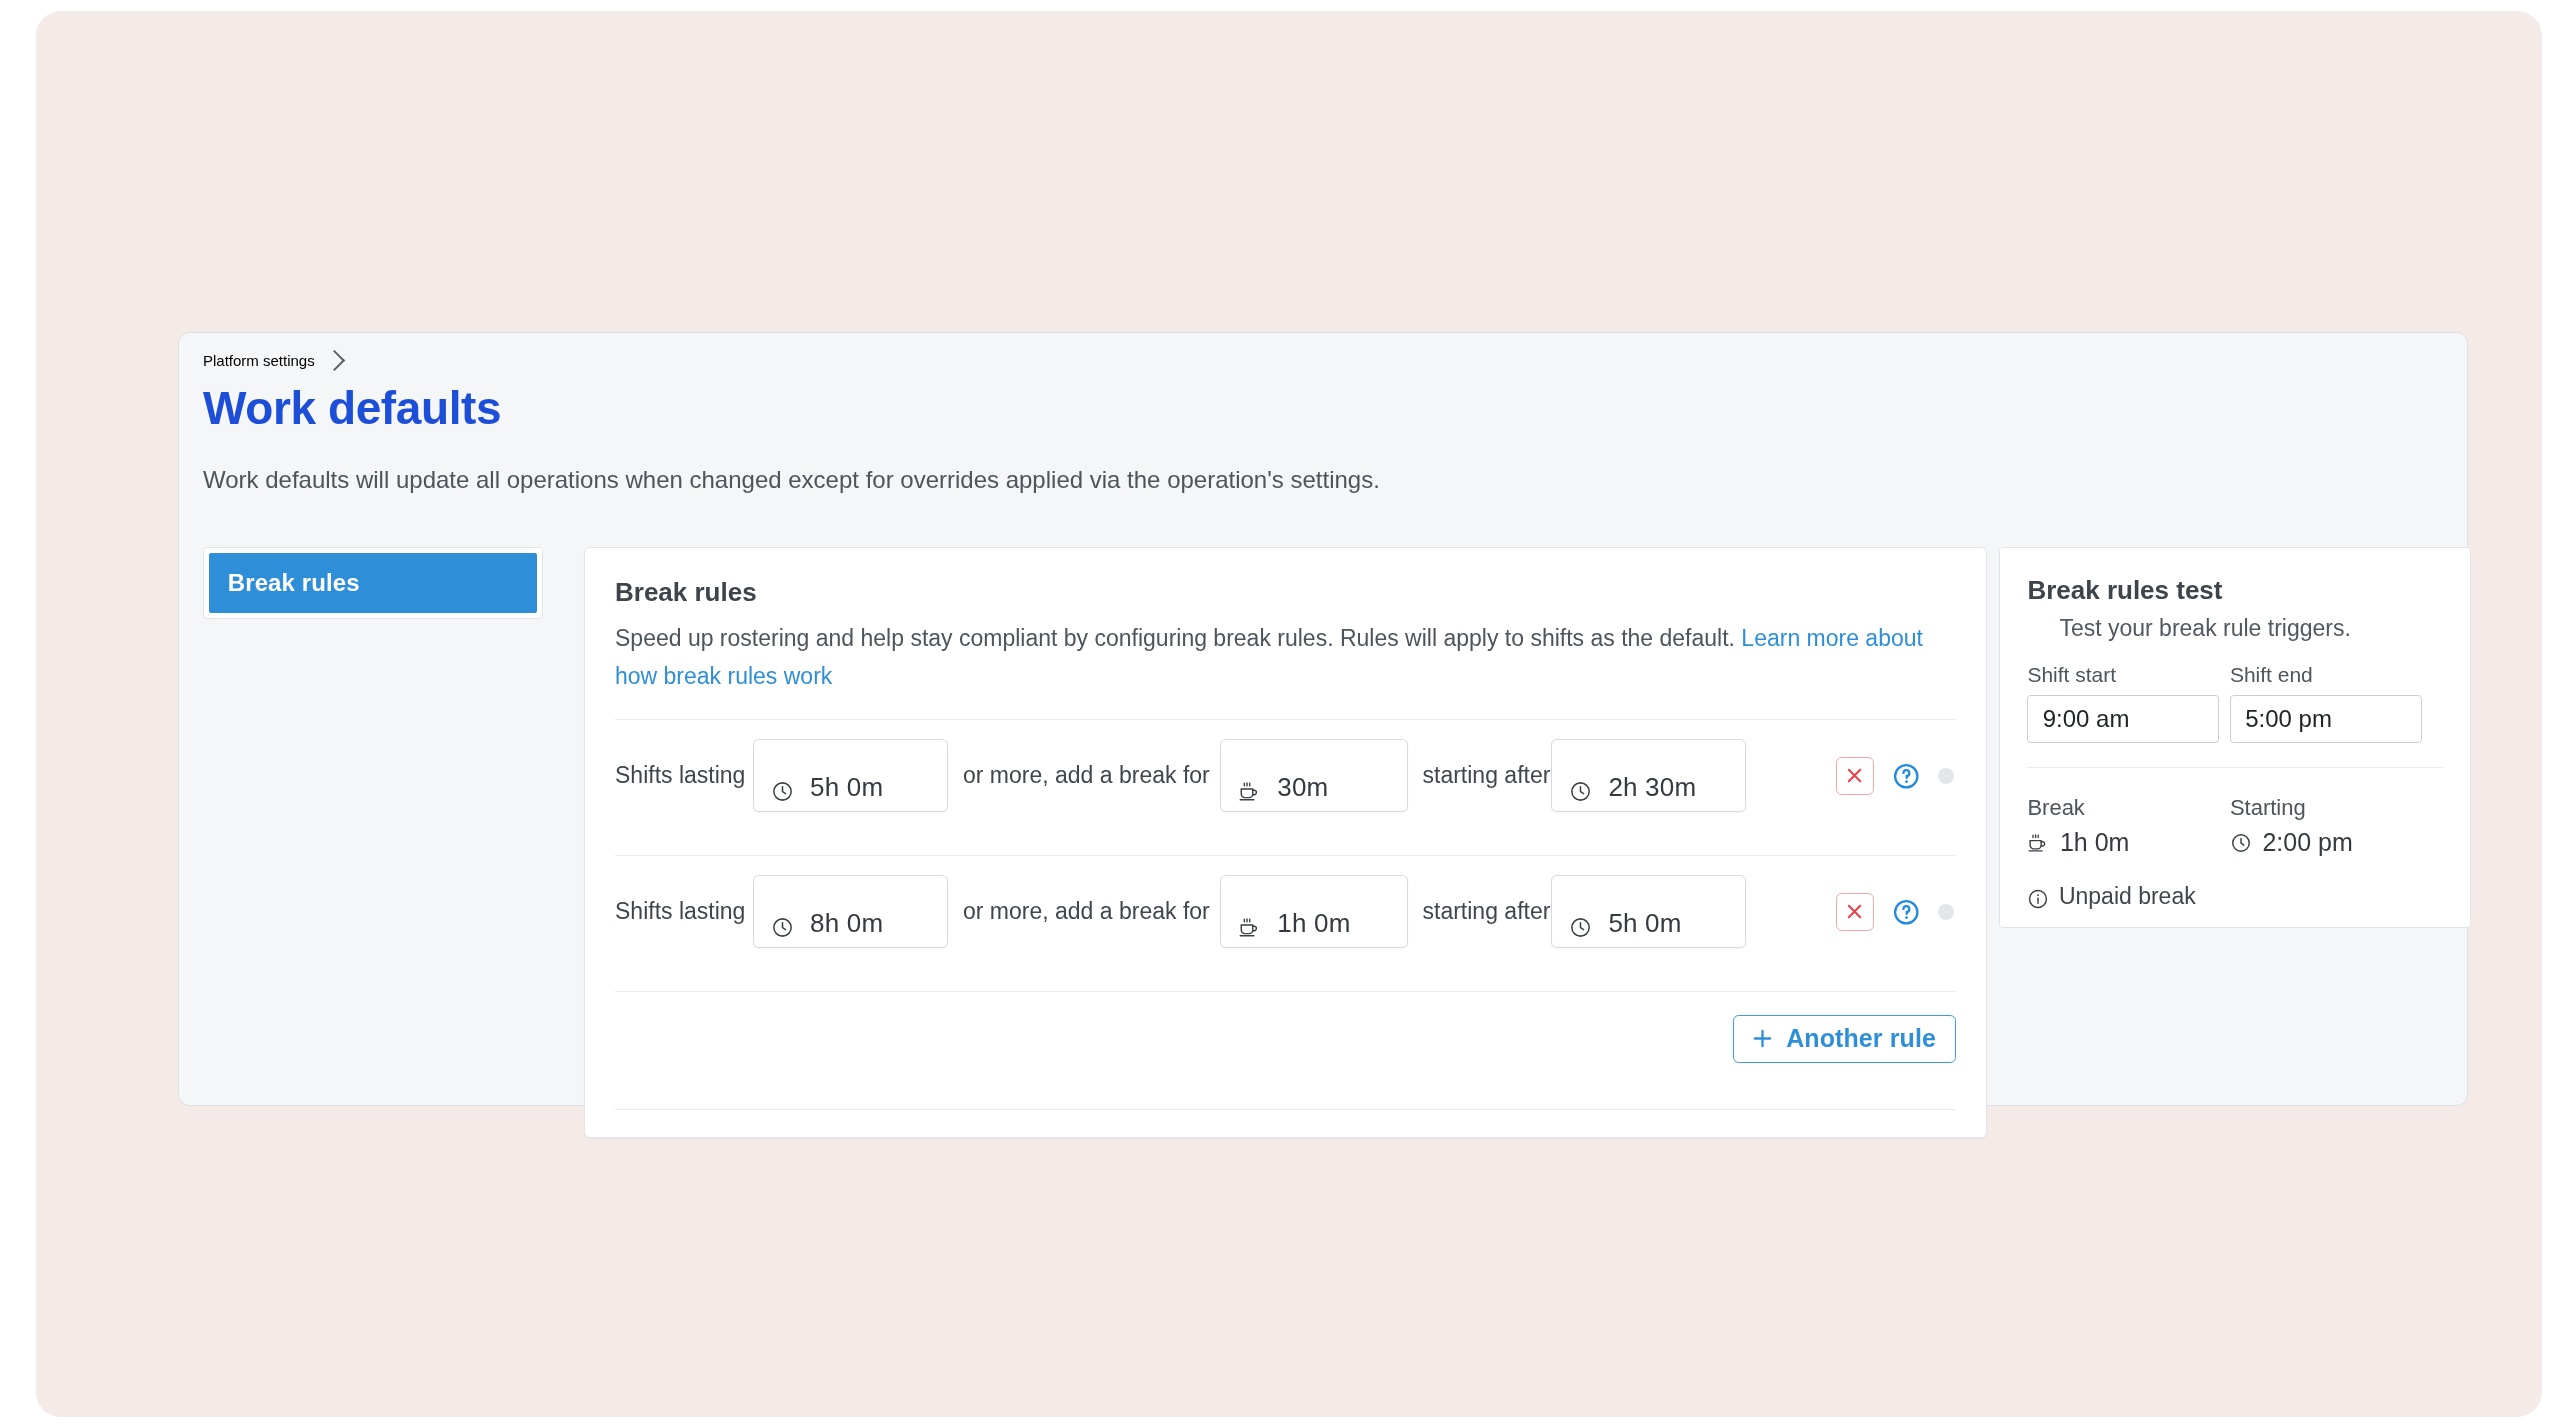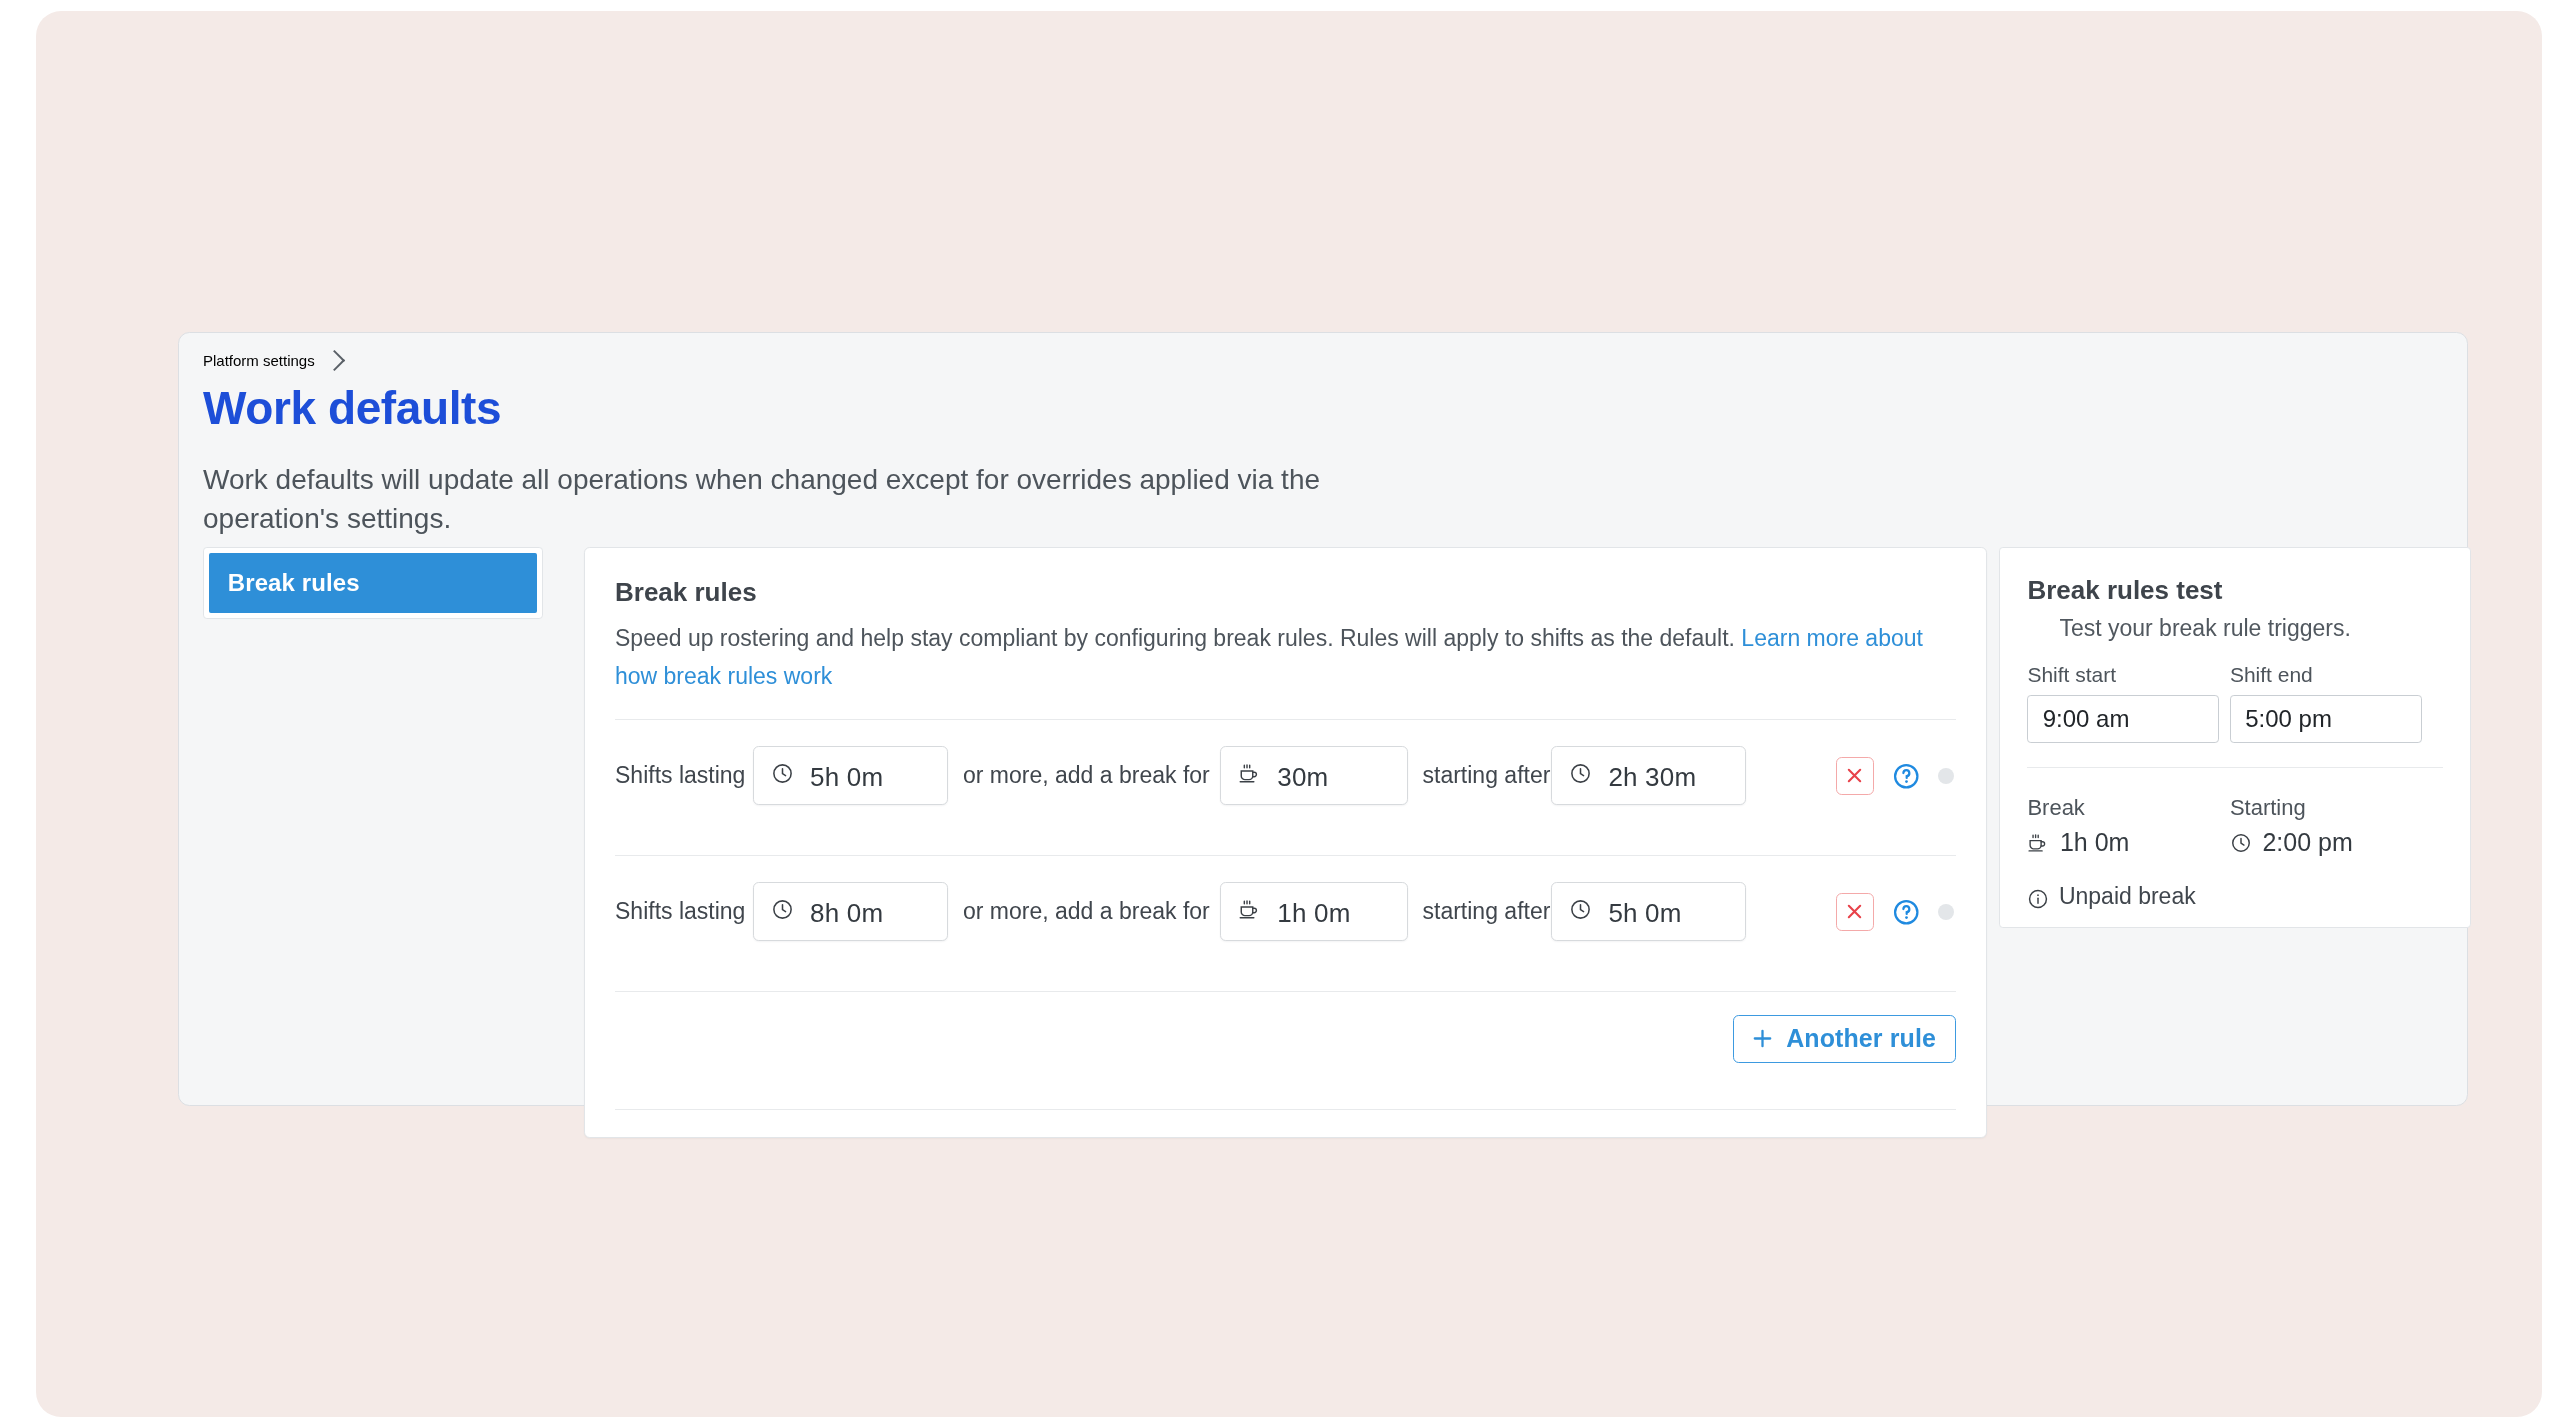--- a/index.html
+++ b/index.html
@@ -63,21 +63,21 @@
     color: #1d4ed8;
     letter-spacing: -0.4px;
   }
 
   
   .intro {
     position: absolute;
     left: 24px;
     top: 127px;
     width: 1218px;
-    font-size: 28px;
+    font-size: 24px;
     line-height: 39px;
     color: #4d545b;
   }
 
   
   .columns {
     position: absolute;
     left: 24px;
     top: 214px;
     right: 19px;
@@ -146,27 +146,27 @@
     height: 111px;
     position: relative;
   }
   .rule-label {
     font-size: 23px;
     color: #40464d;
     white-space: nowrap;
   }
   .field {
     display: flex;
-    align-items: flex-start;
+    align-items: flex-end;
     gap: 16px;
     border: 1px solid #d7dadd;
     border-radius: 5.7px;
     background: #fff;
-    height: 59px;
-    padding: 15px 17px;
+    height: 73px;
+    padding: 8px 17px;
     box-shadow: 0 1px 1.9px rgba(16,24,40,.05);
   }
   .field-value {
     font-size: 26px;
     color: #343a40;
     letter-spacing: 0.2px;
   }
   .f-w1 { width: 195px; }
   .f-w2 { width: 188px; }
   .f-w3 { width: 195px; }

